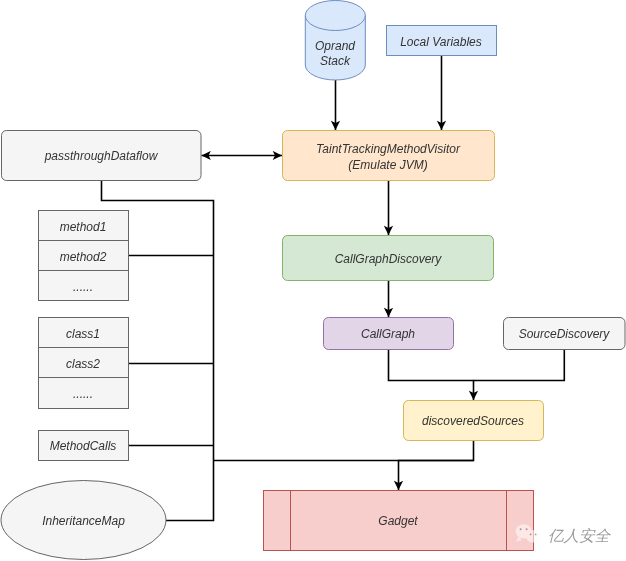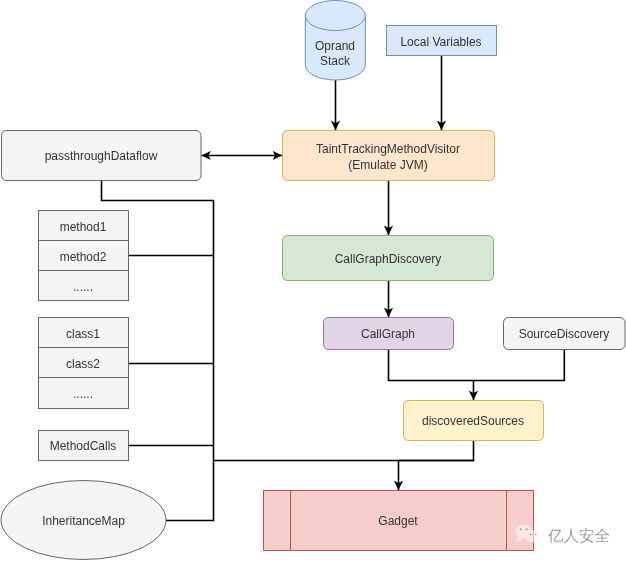--- a/index.html
+++ b/index.html
@@ -1,17 +1,17 @@
 <!DOCTYPE html>
 <html><head>
 <meta charset="utf-8">
 <style>
   html,body{margin:0;padding:0;background:#ffffff;}
   body{width:626px;height:561px;overflow:hidden;font-family:"Liberation Sans",sans-serif;}
-  #stage{position:relative;width:626px;height:452px;background:#fff;}
+  #stage{position:relative;width:626px;height:452px;background:#fff;font-style:italic;}
   svg#diagram{position:absolute;left:0;top:0;width:626px;height:561px;}
   .nodeText{font-family:"Liberation Sans",sans-serif;font-size:12px;fill:#333333;text-anchor:middle;dominant-baseline:middle;}
 </style>
 </head>
 <body>
 
 <div id="stage">
 <svg id="diagram" viewBox="0 0 626 561">
   <defs>
     <marker id="ah" markerWidth="10" markerHeight="10" refX="9.6" refY="5" orient="auto" markerUnits="userSpaceOnUse">

